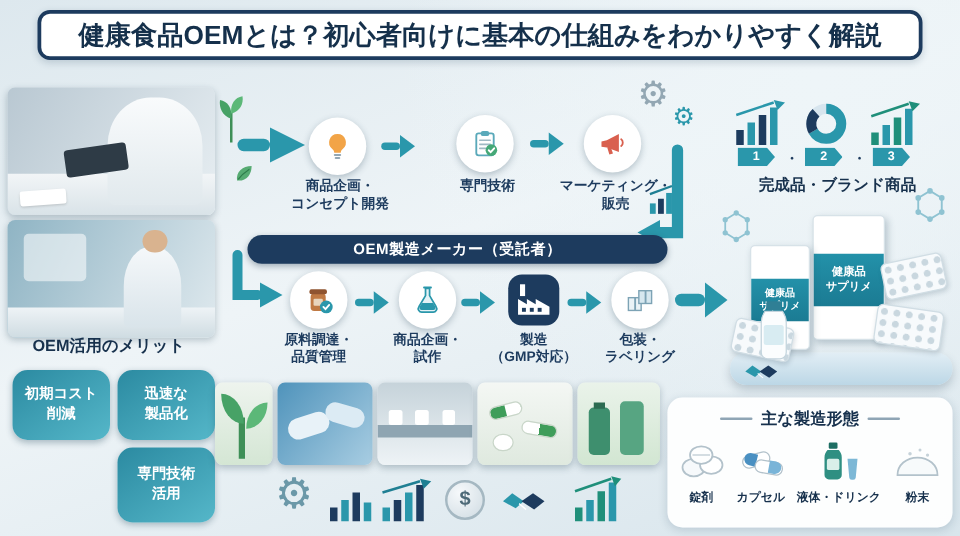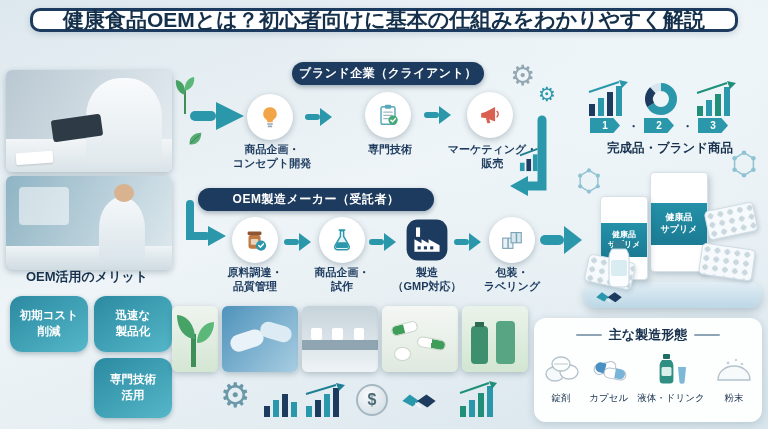--- a/index.html
+++ b/index.html
@@ -2,21 +2,21 @@
 <html><head>
 <meta charset="utf-8">
 <style>
   *{margin:0;padding:0;box-sizing:border-box}
   html,body{width:768px;height:429px}
   body{font-family:"Liberation Sans","DejaVu Sans",sans-serif;overflow:hidden;color:#1d3b5e}
   .stage{position:relative;width:768px;height:429px;overflow:hidden;
     background:radial-gradient(circle at 85% 15%,#eef5f8 0%,rgba(238,245,248,0) 45%),
                linear-gradient(160deg,#dde8ee 0%,#eef4f7 45%,#d8e5ec 100%)}
   .abs{position:absolute}
-  .title-banner{position:absolute;left:30px;top:8px;width:708px;height:24px;background:#fff;
+  .title-banner{position:absolute;left:30px;top:8px;width:708px;height:40px;background:#fff;
     border:3px solid #1d3b5e;border-radius:10px;display:flex;align-items:center;justify-content:center;
     font-size:21px;font-weight:bold;color:#15304b;box-shadow:0 2px 6px rgba(30,60,90,.18)}
   .photo{position:absolute;border-radius:6px;overflow:hidden;box-shadow:0 2px 6px rgba(30,60,80,.28)}
   .pill{position:absolute;background:#1d3b5e;color:#fff;border-radius:12px;display:flex;align-items:center;
     justify-content:center;font-weight:bold;font-size:12px;box-shadow:0 2px 5px rgba(16,42,66,.35);letter-spacing:.5px}
   .step-icon{position:absolute;width:46px;height:46px;border-radius:50%;background:#fff;
     box-shadow:0 2px 6px rgba(40,70,90,.3);display:flex;align-items:center;justify-content:center}
   .step-icon--tile{background:transparent;box-shadow:none}
   .step-label{position:absolute;font-size:11px;font-weight:bold;color:#1d3b5e;text-align:center;
     white-space:pre-line;line-height:1.25}
@@ -45,21 +45,21 @@
   .coin{position:absolute;width:32px;height:32px;border-radius:50%;border:2px solid #a5b8c2;color:#4e6a78;
     background:radial-gradient(circle at 35% 30%,#f6f9fb,#cfdbe2);font-weight:bold;font-size:16px;
     display:flex;align-items:center;justify-content:center}
   .forms{position:absolute;left:534px;top:318px;width:228px;height:104px;background:rgba(255,255,255,.93);
     border-radius:12px;box-shadow:0 2px 8px rgba(30,60,90,.18);padding:8px 8px 6px}
   .forms-title{display:flex;align-items:center;justify-content:center;gap:7px;font-size:13px;font-weight:bold;color:#17314d}
   .forms-title .line{width:26px;height:2px;background:#8fa5b5;border-radius:1px}
   .forms-grid{display:flex;justify-content:space-between;margin-top:5px}
   .form-item{display:flex;flex-direction:column;align-items:center;gap:3px}
   .form-icon{height:40px;display:flex;align-items:center;justify-content:center}
-  .form-label{font-size:9.5px;font-weight:normal;color:#17314d;white-space:nowrap}
+  .form-label{font-size:9.5px;font-weight:bold;color:#17314d;white-space:nowrap}
   .ph-deco{position:absolute}
 </style>
 </head>
 <body>
 
 <div class="stage">
 
   <div class="title-banner">健康食品OEMとは？初心者向けに基本の仕組みをわかりやすく解説</div>
 
   <div class="photo" style="left:6px;top:70px;width:166px;height:102px;background:linear-gradient(120deg,#b9c8d2,#e7eef2)">
@@ -83,21 +83,20 @@
 
   <svg class="abs" style="left:188px;top:100px" width="58" height="32" viewBox="0 0 58 32">
     <rect x="2" y="11" width="26" height="10" rx="5" fill="#2a97ab"></rect>
     <path d="M28 2 L56 16 L28 30 Z" fill="#2a97ab"></path>
   </svg>
   <svg class="abs" style="left:186px;top:130px" width="18" height="18" viewBox="0 0 20 20">
     <path d="M4 16C3 8 9 3 17 3c0 8-5 14-13 13z" fill="#56ab72"></path>
     <path d="M5 15C8 11 12 8 15 6" stroke="#2e7d4b" stroke-width="1" fill="none"></path>
   </svg>
 
-  <div class="pill" style="left:292px;top:62px;width:192px;height:23px">ブランド企業（クライアント）</div>
 
   <div class="step-icon" style="left:247px;top:94px">
     <svg width="26" height="26" viewBox="0 0 28 28">
       <path d="M14 3.5a7.2 7.2 0 0 1 4.3 13c-1.1.9-1.5 2-1.5 3.1h-5.6c0-1.1-.4-2.2-1.5-3.1A7.2 7.2 0 0 1 14 3.5z" fill="#f2a447"></path>
       <rect x="10.8" y="20.6" width="6.4" height="1.8" rx=".9" fill="#93a7b4"></rect>
       <rect x="11.6" y="23.2" width="4.8" height="1.8" rx=".9" fill="#93a7b4"></rect>
     </svg>
   </div>
   <div class="step-label" style="left:222px;top:143px;width:100px">商品企画・
 コンセプト開発</div>
@@ -170,21 +169,21 @@
   <div class="ribbon" style="left:644px;top:118px">2</div>
   <span class="dotsep" style="left:682px;top:119px">・</span>
   <div class="ribbon" style="left:698px;top:118px">3</div>
   <div class="caption-finished">完成品・ブランド商品</div>
 
   <svg class="abs" style="left:498px;top:114px" width="56" height="92" viewBox="0 0 56 92">
     <path d="M44 6 V72 H28" fill="none" stroke="#2a97ab" stroke-width="9" stroke-linecap="round"></path>
     <path d="M30 62 L12 72 L30 82 Z" fill="#2a97ab"></path>
   </svg>
 
-  <div class="pill" style="left:198px;top:188px;width:236px;height:23px">OEM製造メーカー（受託者）</div>
+  <div class="pill" style="left:198px;top:188px;width:336px;height:23px">OEM製造メーカー（受託者）</div>
 
   <svg class="abs" style="left:180px;top:200px" width="54" height="52" viewBox="0 0 54 52">
     <path d="M10 4 V36 H26" fill="none" stroke="#2a97ab" stroke-width="8" stroke-linecap="round"></path>
     <path d="M28 26 L46 36 L28 46 Z" fill="#2a97ab"></path>
   </svg>
 
   <div class="step-icon" style="left:232px;top:217px">
     <svg width="26" height="26" viewBox="0 0 28 28">
       <rect x="7" y="8.5" width="13" height="15" rx="3" fill="#c07a44"></rect>
       <rect x="6" y="4.8" width="15" height="4.2" rx="1.6" fill="#8f5430"></rect>

